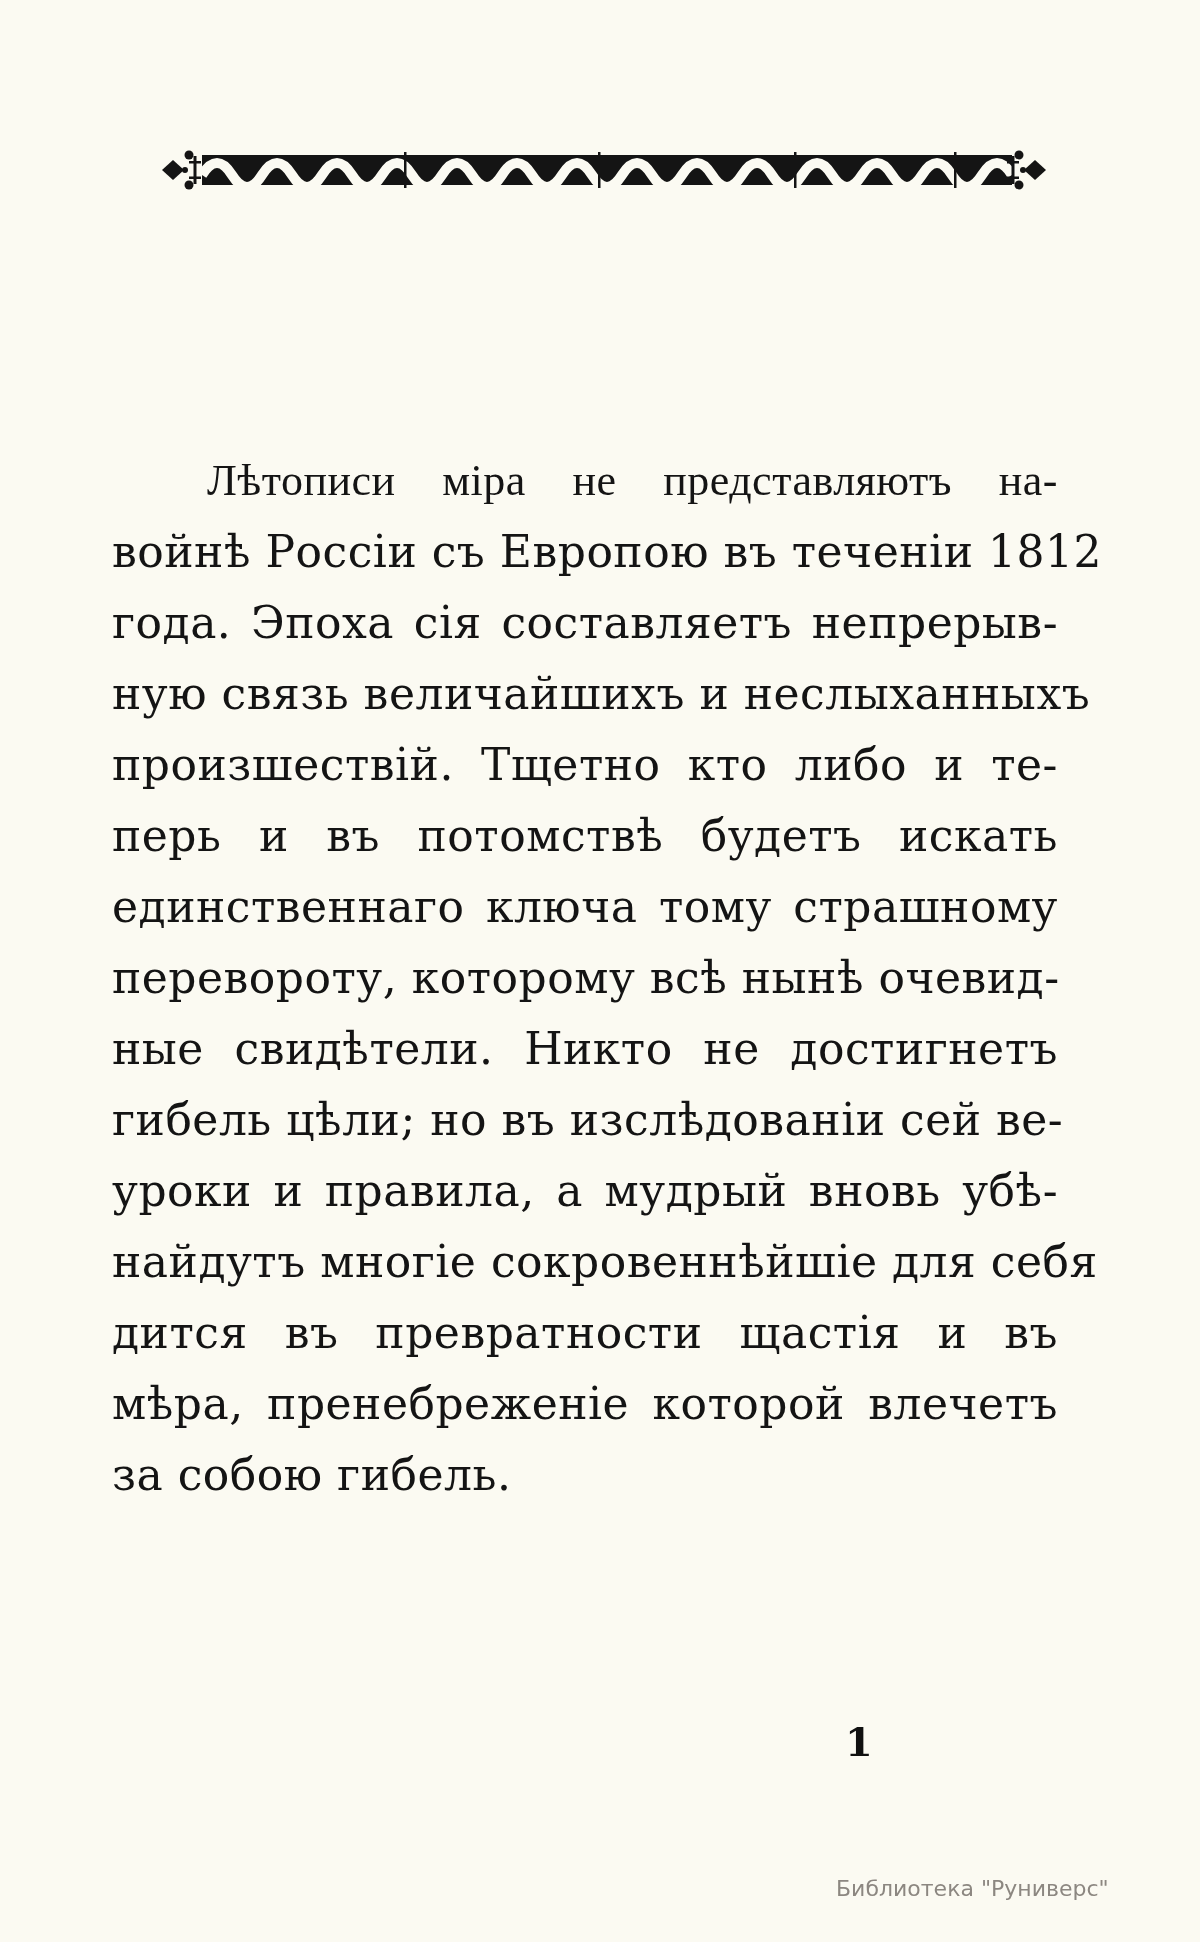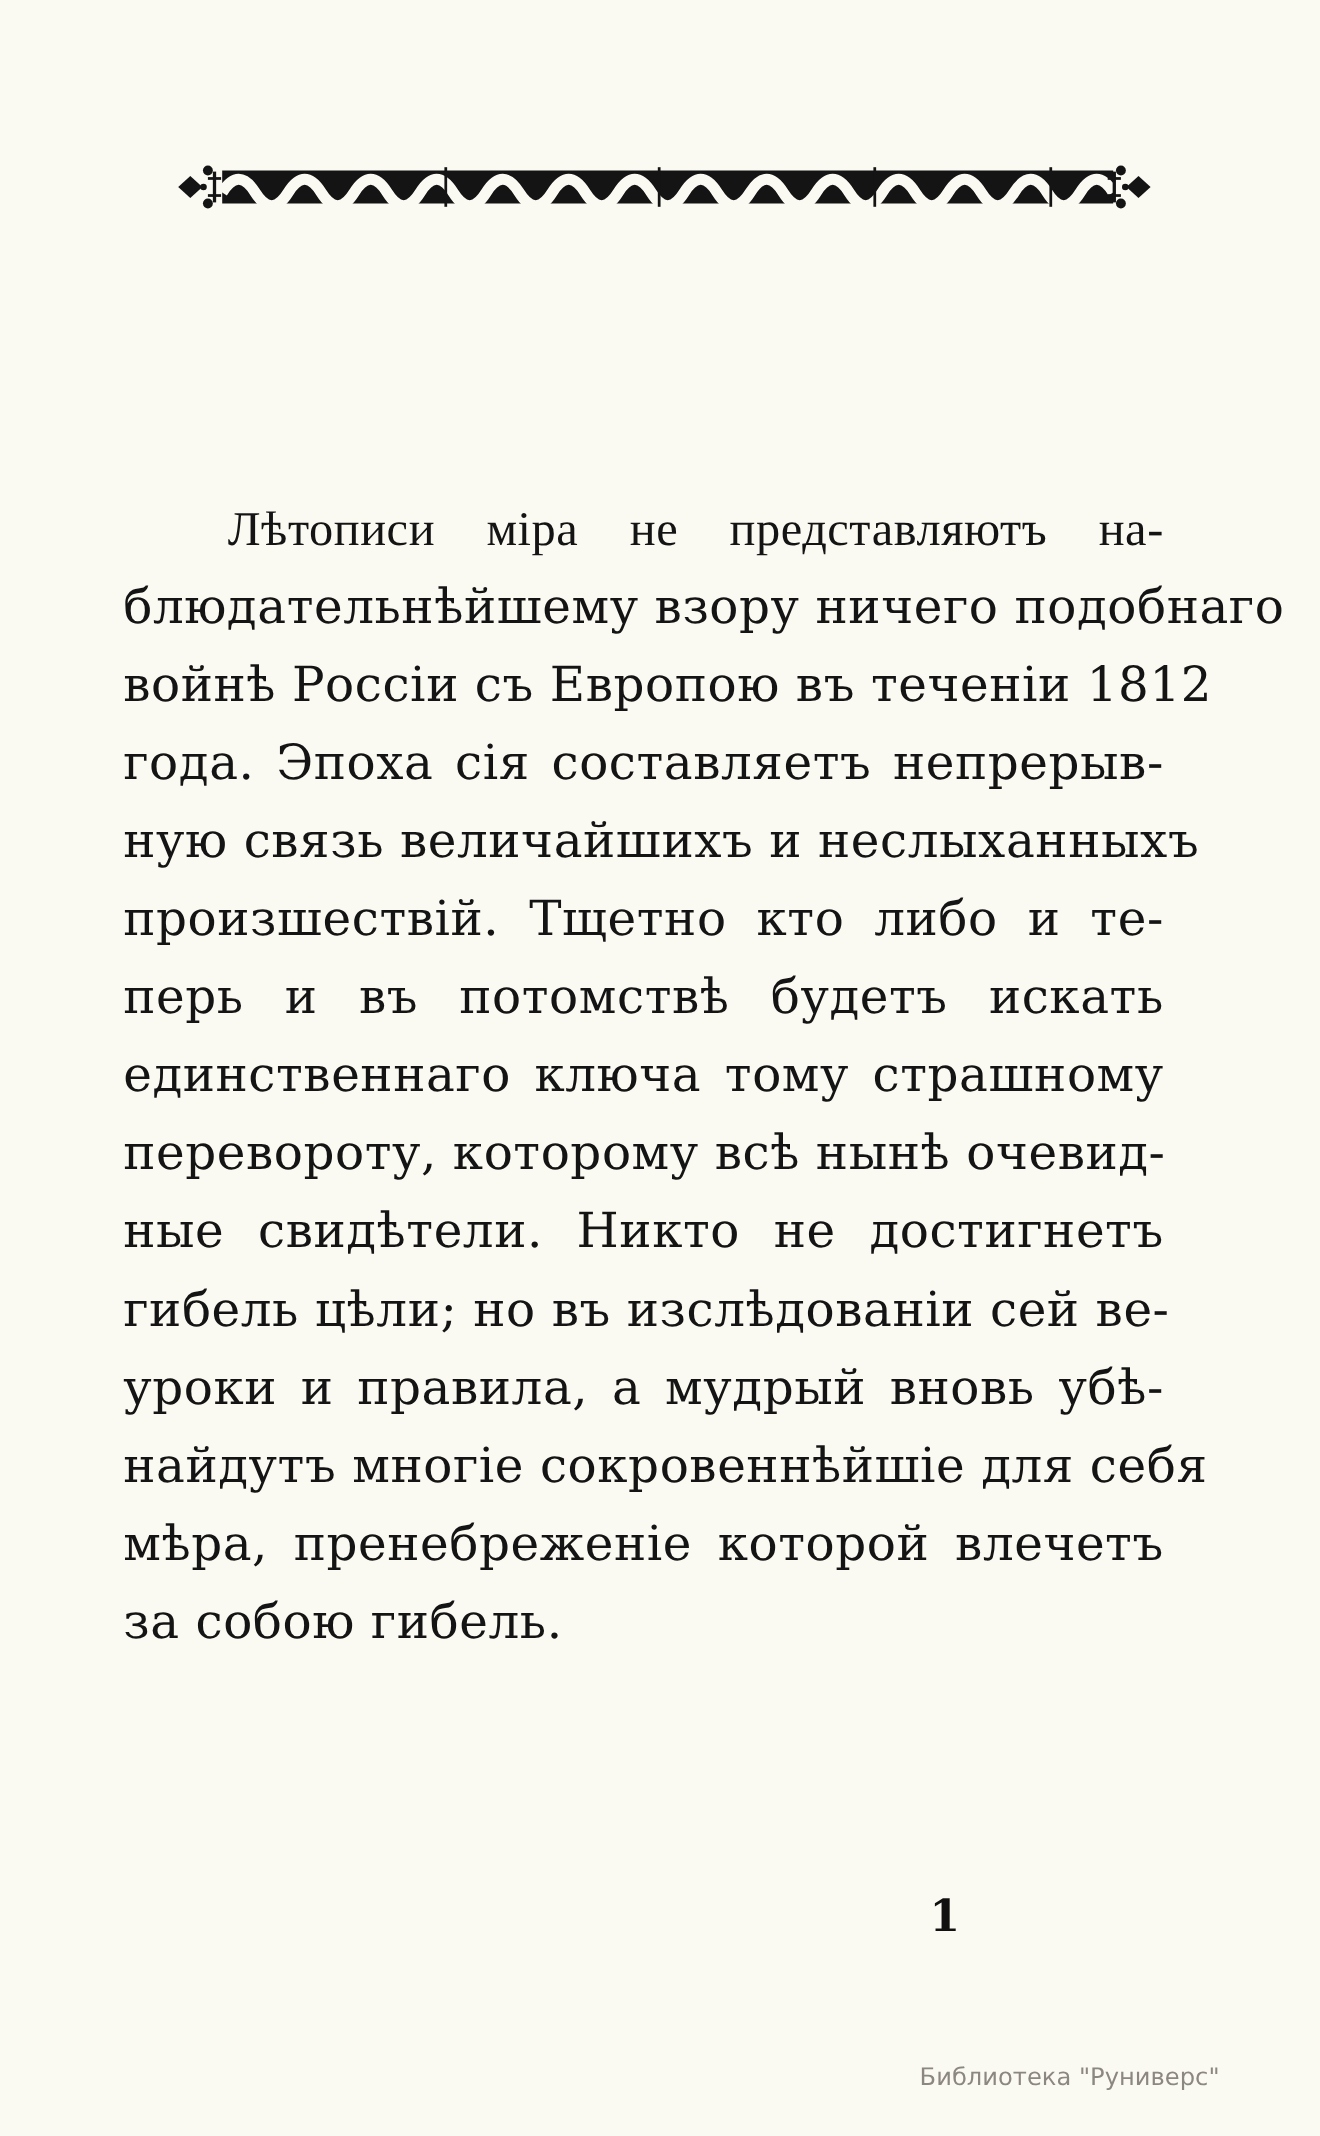--- a/index.html
+++ b/index.html
@@ -101,32 +101,32 @@
         <circle cx="25" cy="23" r="3"></circle>
         <rect x="33.5" y="9" width="3" height="28"></rect>
         <rect x="29" y="14" width="12" height="2.5"></rect>
         <rect x="29" y="29.5" width="12" height="2.5"></rect>
       </g>
     </svg>
   </div>
 
   <div class="textblock">
     <div class="line indent">Лѣтописи міра не представляютъ на-</div>
-    <div class="line">блюдательнѣйшему взору ничего подобнаго</div>
     <div class="line">войнѣ Россіи съ Европою въ теченіи 1812</div>
     <div class="line">года. Эпоха сія составляетъ непрерыв-</div>
     <div class="line">ную связь величайшихъ и неслыханныхъ</div>
     <div class="line">произшествій. Тщетно кто либо и те-</div>
     <div class="line">перь и въ потомствѣ будетъ искать</div>
     <div class="line">единственнаго ключа тому страшному</div>
     <div class="line">перевороту, которому всѣ нынѣ очевид-</div>
     <div class="line">ные свидѣтели. Никто не достигнетъ</div>
     <div class="line">гибель цѣли; но въ изслѣдованіи сей ве-</div>
     <div class="line">уроки и правила, а мудрый вновь убѣ-</div>
     <div class="line">найдутъ многіе сокровеннѣйшіе для себя</div>
+    <div class="line">дится въ превратности щастія и въ</div>
     <div class="line">мѣра, пренебреженіе которой влечетъ</div>
     <div class="line last">за собою гибель.</div>
   </div>
 
   <div class="pagenum">1</div>
 
   <div class="watermark">Библиотека "Руниверс"</div>
 
 </div>
 

